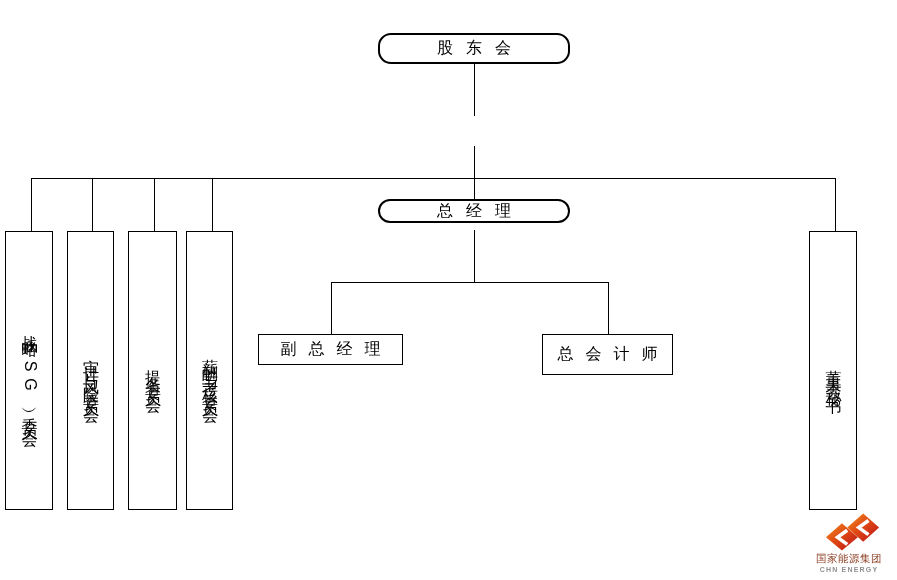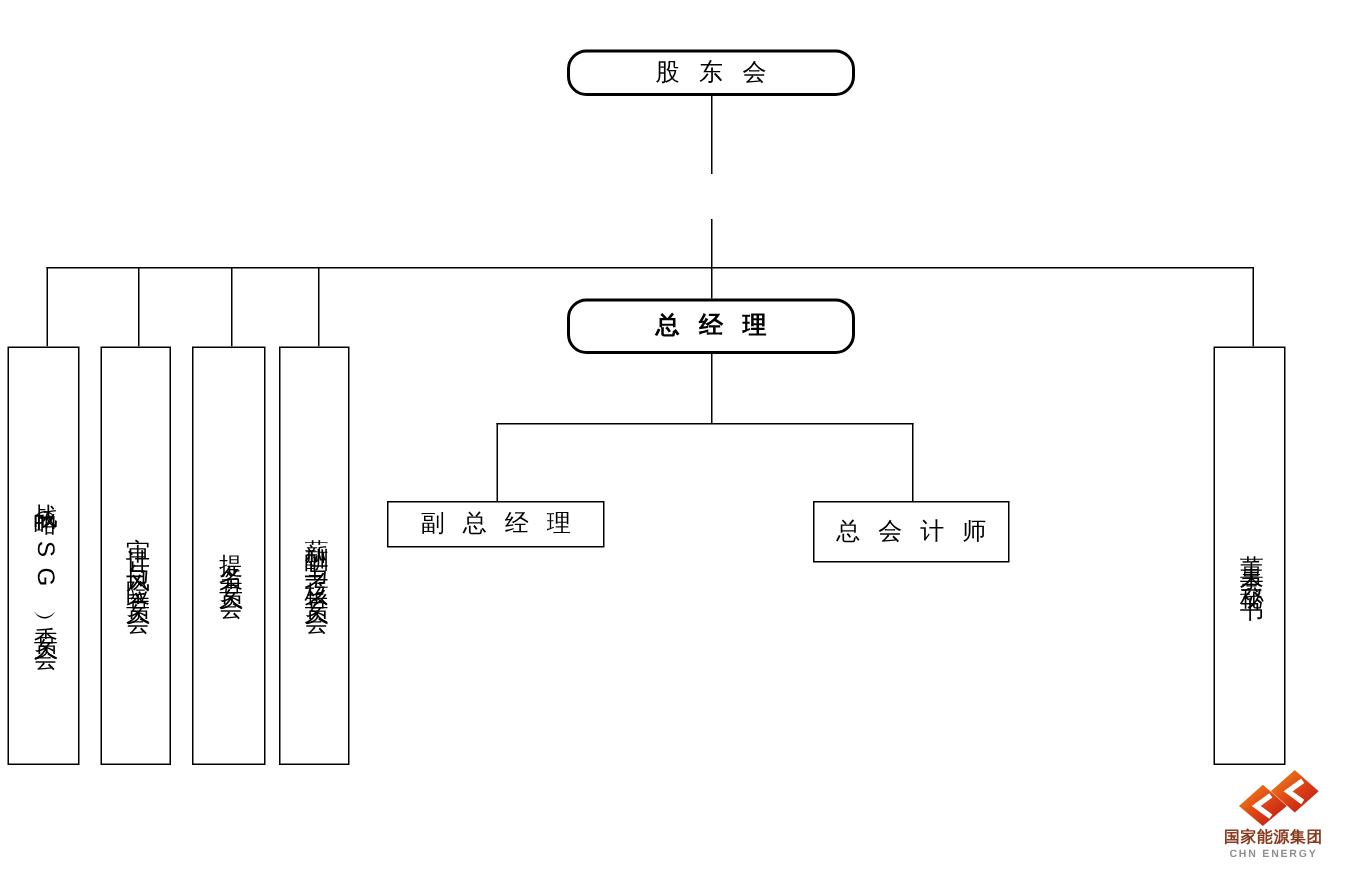--- a/index.html
+++ b/index.html
@@ -55,21 +55,21 @@
     position: absolute;
     left: 810px;
     top: 511px;
     width: 78px;
     text-align: center;
     line-height: 1.1;
   }
   .logo-cn {
     color: #8a3c20;
     font-size: 10.5px;
-    font-weight: bold;
+    font-weight: normal;
     letter-spacing: 0.5px;
     white-space: nowrap;
   }
   .logo-en {
     color: #8f8f8f;
     font-size: 7px;
     font-weight: bold;
     letter-spacing: 1.2px;
     margin-top: 1px;
     white-space: nowrap;
@@ -91,21 +91,21 @@
   <div class="line" style="left:474px; top:230px; width:1px; height:52px;"></div>
   <div class="line" style="left:331px; top:282px; width:278px; height:1px;"></div>
   <div class="line" style="left:331px; top:282px; width:1px; height:52px;"></div>
   <div class="line" style="left:608px; top:282px; width:1px; height:52px;"></div>
 
   <div class="box h main" style="left:378px; top:33px; width:192px; height:31px;">
     <span>股东会</span>
   </div>
 
 
-  <div class="box h main" style="left:378px; top:199px; width:192px; height:37px;font-weight:bold;">
+  <div class="box h main" style="left:378px; top:199px; width:192px; height:24px;">
     <span>总经理</span>
   </div>
 
   <div class="box mid" style="left:258px; top:334px; width:145px; height:31px;">
     <span>副总经理</span>
   </div>
 
   <div class="box mid" style="left:542px; top:334px; width:131px; height:41px;">
     <span>总会计师</span>
   </div>

